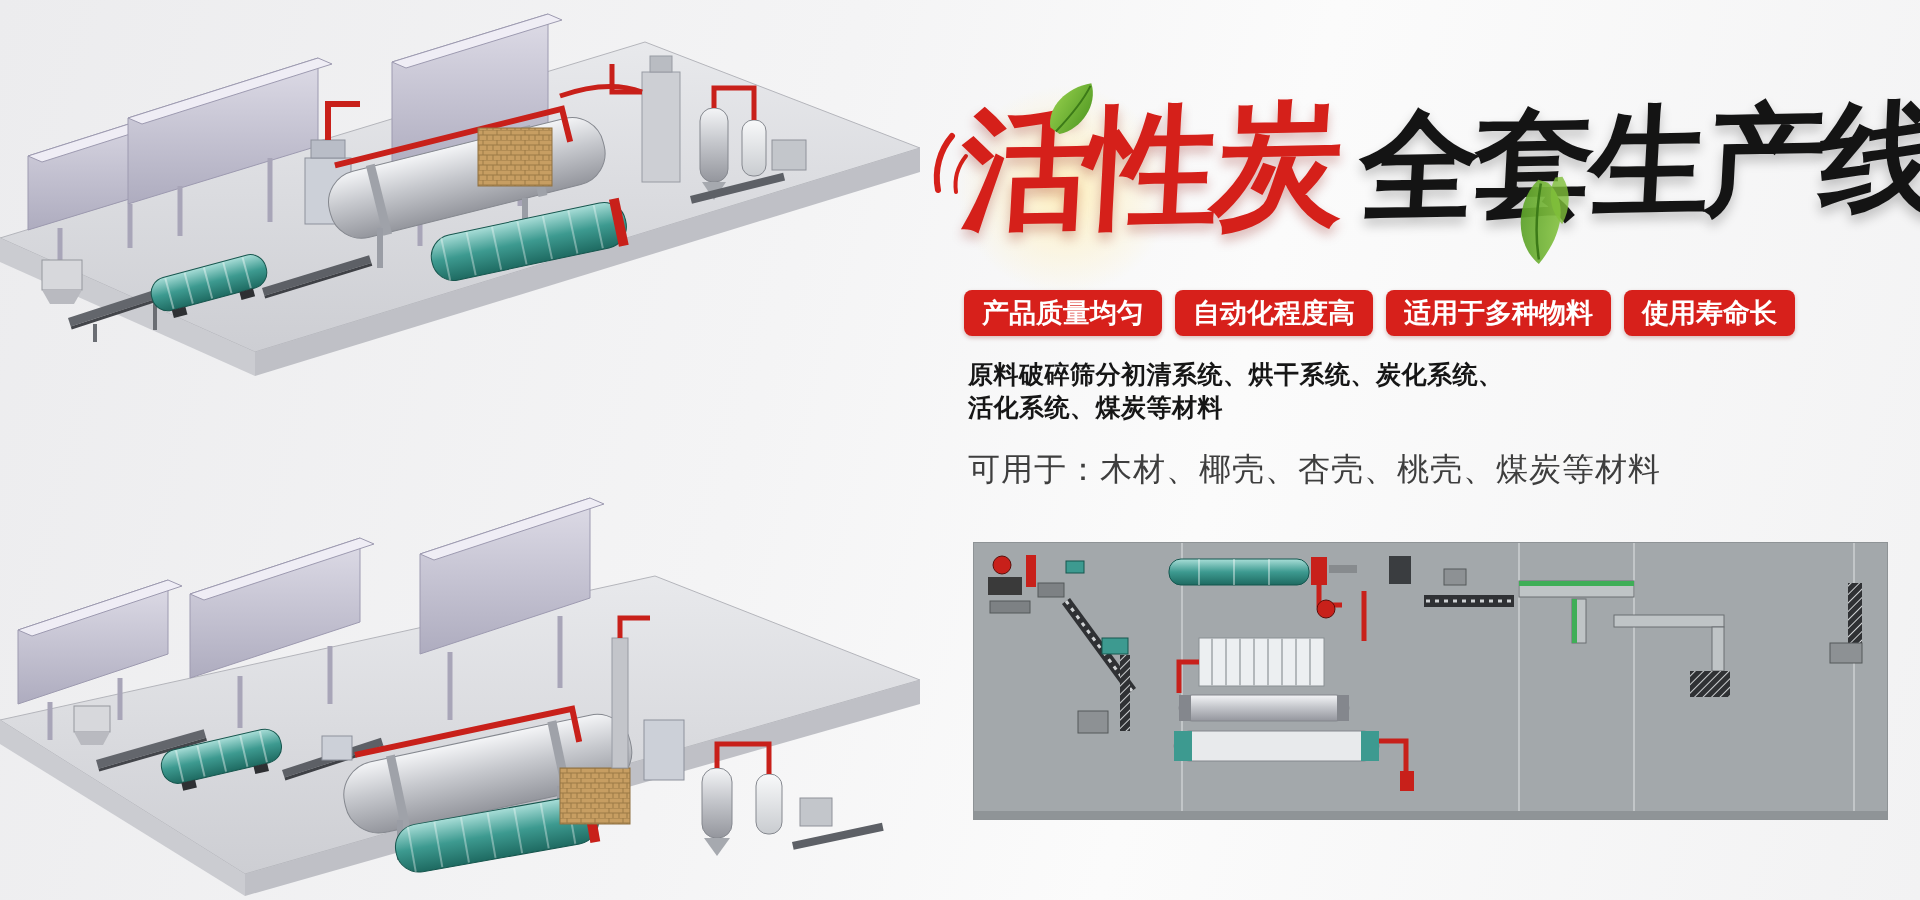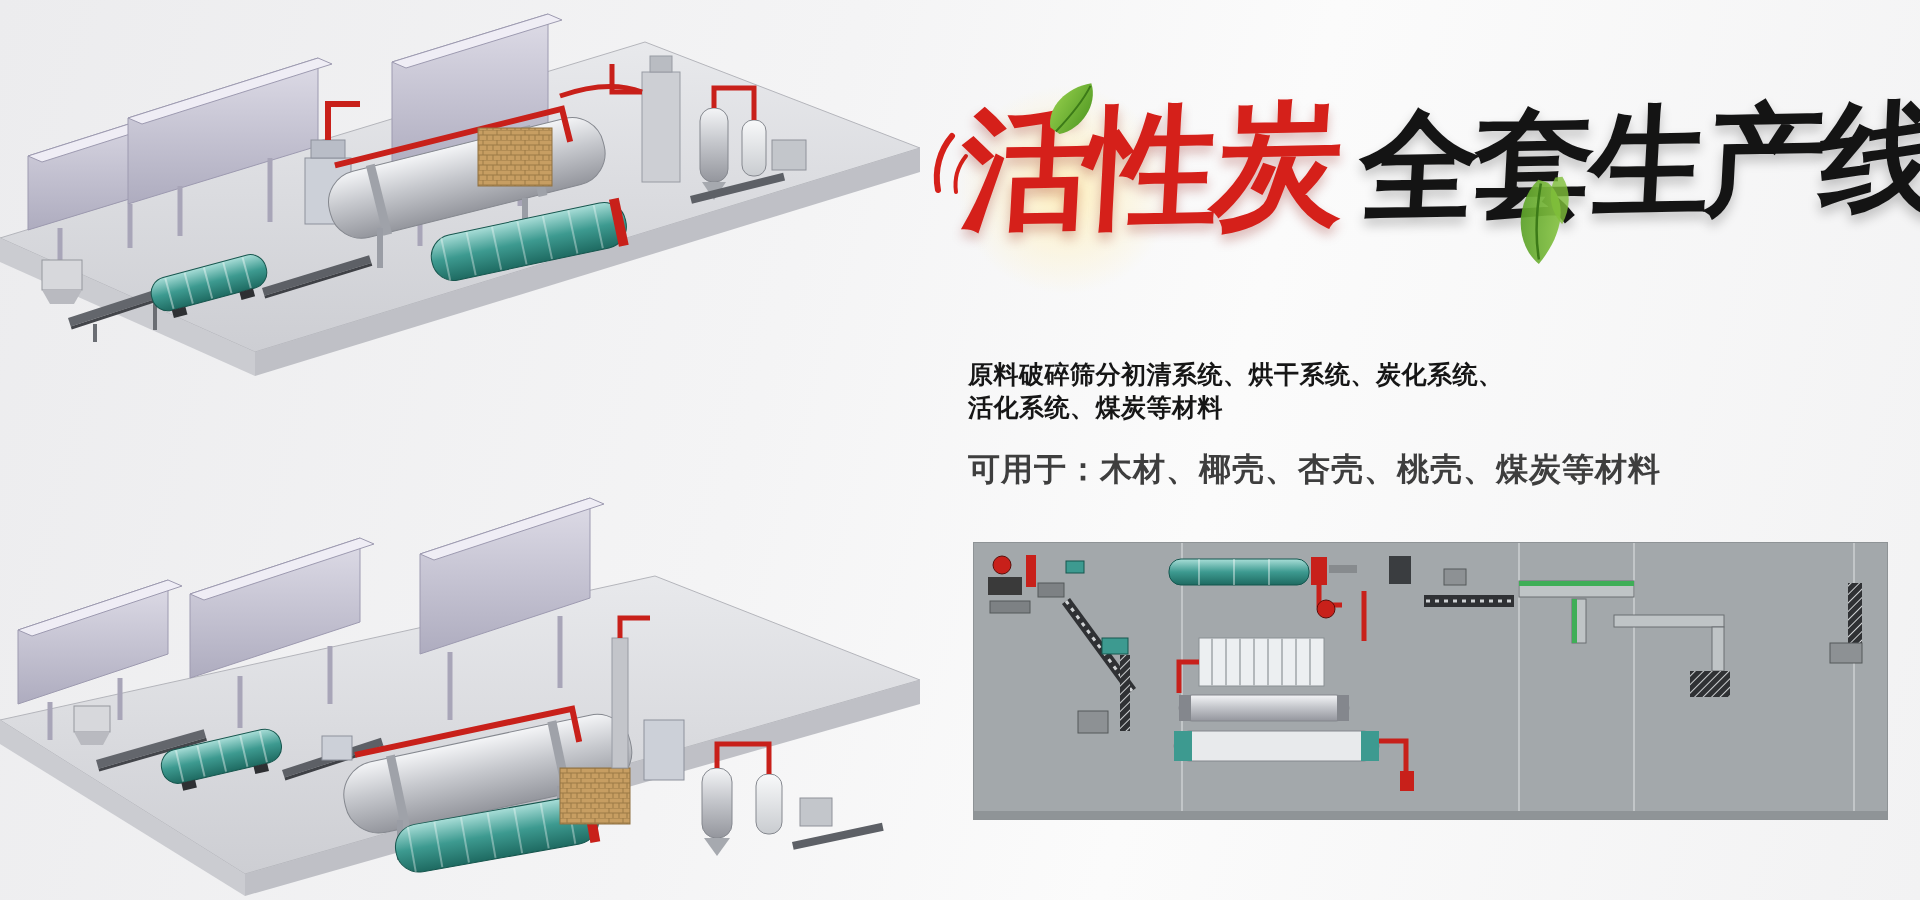--- a/index.html
+++ b/index.html
@@ -37,21 +37,21 @@
     background:#d7201b;color:#ffffff;font-size:27px;font-weight:700;
     height:46px;line-height:46px;padding:0 18px;border-radius:8px;white-space:nowrap;
     box-shadow:0 2px 4px rgba(120,10,5,.25);
   }
   .desc{
     position:absolute;left:968px;top:358px;margin:0;
     font-size:25px;font-weight:800;color:#161616;line-height:1.3;letter-spacing:.5px;
   }
   .apps{
     position:absolute;left:968px;top:448px;margin:0;
-    font-size:32px;font-weight:700;color:#3e3e3e;letter-spacing:1px;
+    font-size:32px;font-weight:400;color:#3e3e3e;letter-spacing:1px;
   }
   .schematic{
     position:absolute;left:973px;top:542px;width:913px;height:276px;
     border:1px solid #8e9396;box-sizing:content-box;background:#a3a8ab;
   }
   .schematic svg{display:block;}
 </style>
 </head>
 <body>
 
@@ -312,20 +312,26 @@
   <svg class="leaf leaf-1" width="66" height="44">
     <path d="M3,26 C10,6 36,-2 60,6 C56,28 30,42 8,36 Z" fill="url(#gLeaf)"></path>
     <path d="M6,32 C24,26 44,18 58,8" stroke="#3c7a18" stroke-width="2" fill="none"></path>
   </svg>
   <svg class="leaf leaf-2" width="96" height="62">
     <path d="M14,40 C20,14 52,2 90,10 C84,40 48,60 16,50 Z" fill="url(#gLeaf)" opacity=".92"></path>
     <path d="M18,46 C42,38 68,26 86,12" stroke="#3c7a18" stroke-width="2.5" fill="none"></path>
     <path d="M2,30 C10,16 26,8 44,8 C38,26 22,36 6,36 Z" fill="#7fbf3a" opacity=".8"></path>
   </svg>
 
+  <div class="badges">
+    <div class="badge">产品质量均匀</div>
+    <div class="badge">自动化程度高</div>
+    <div class="badge">适用于多种物料</div>
+    <div class="badge">使用寿命长</div>
+  </div>
 
   <p class="desc">
     <span>原料破碎筛分初清系统、烘干系统、炭化系统、</span><br>
     <span>活化系统、煤炭等材料</span>
   </p>
 
   <p class="apps">可用于：木材、椰壳、杏壳、桃壳、煤炭等材料</p>
 
   <div class="schematic">
     <svg viewBox="0 0 913 276" width="913" height="276">

